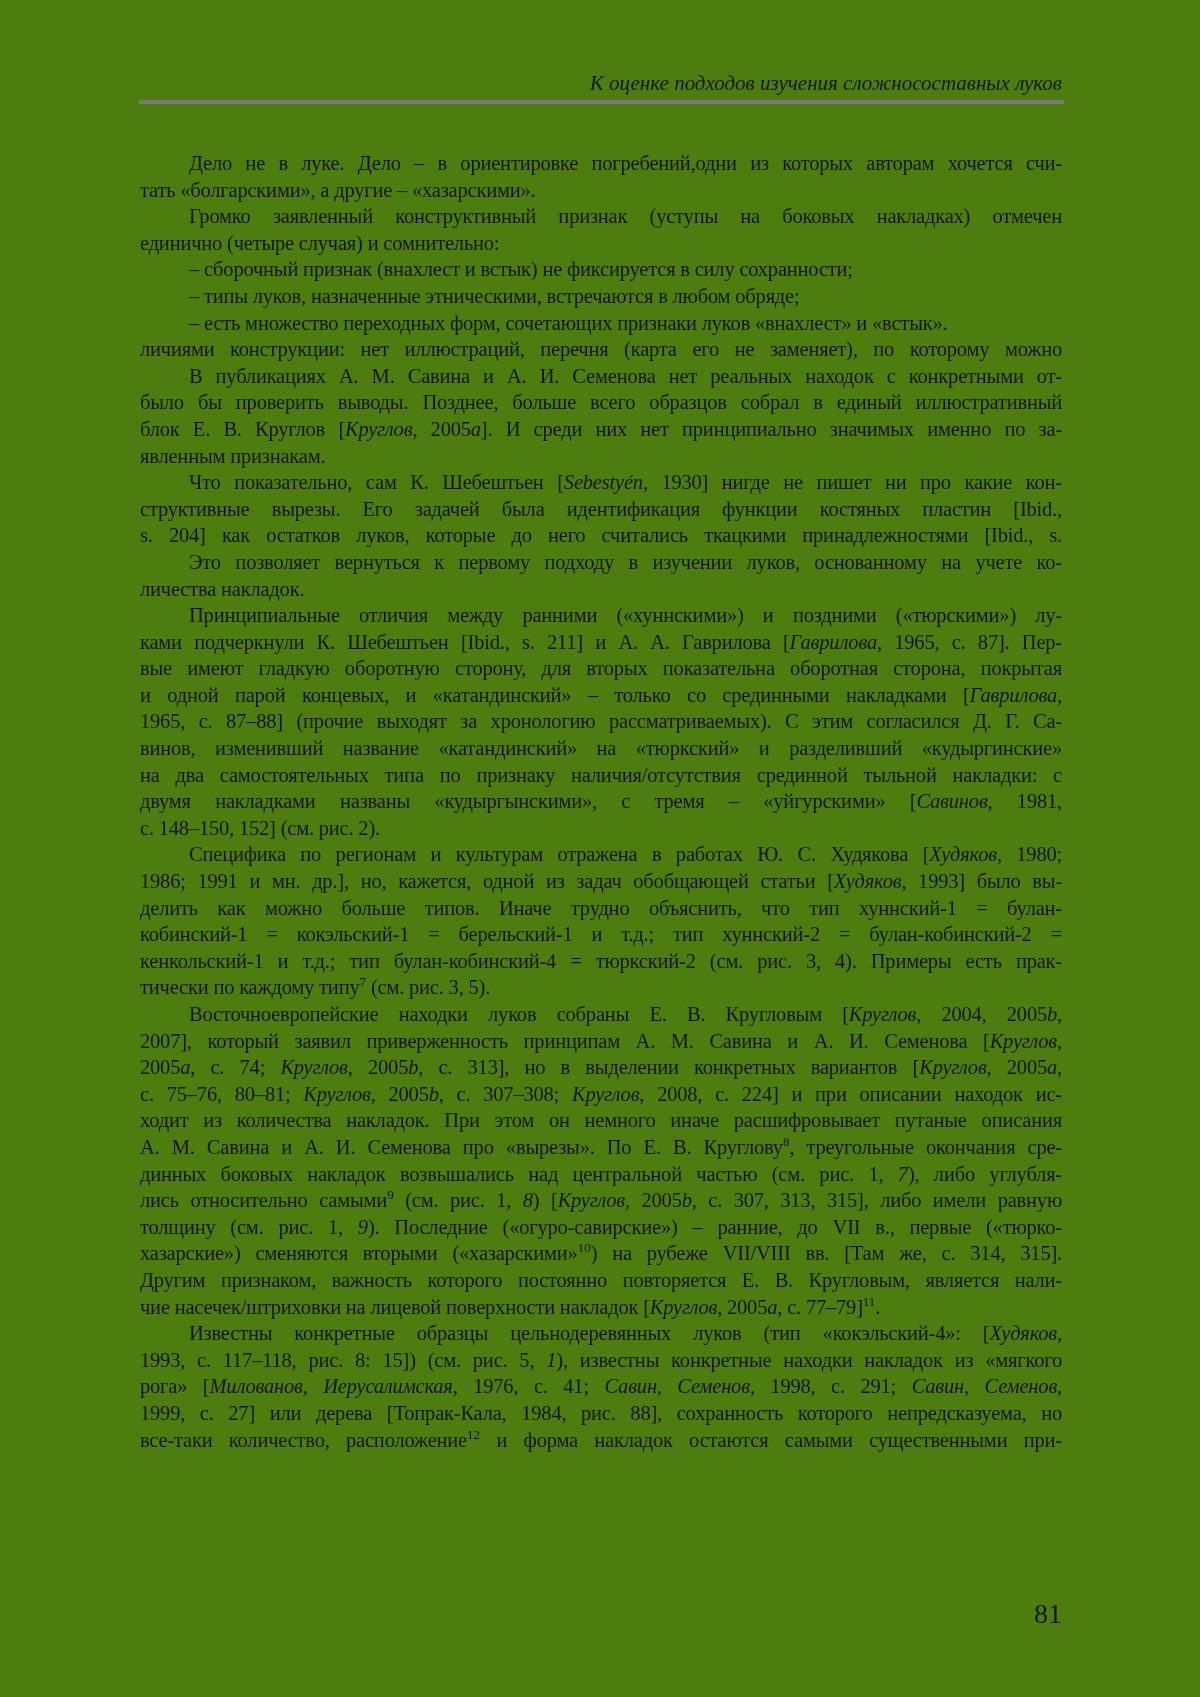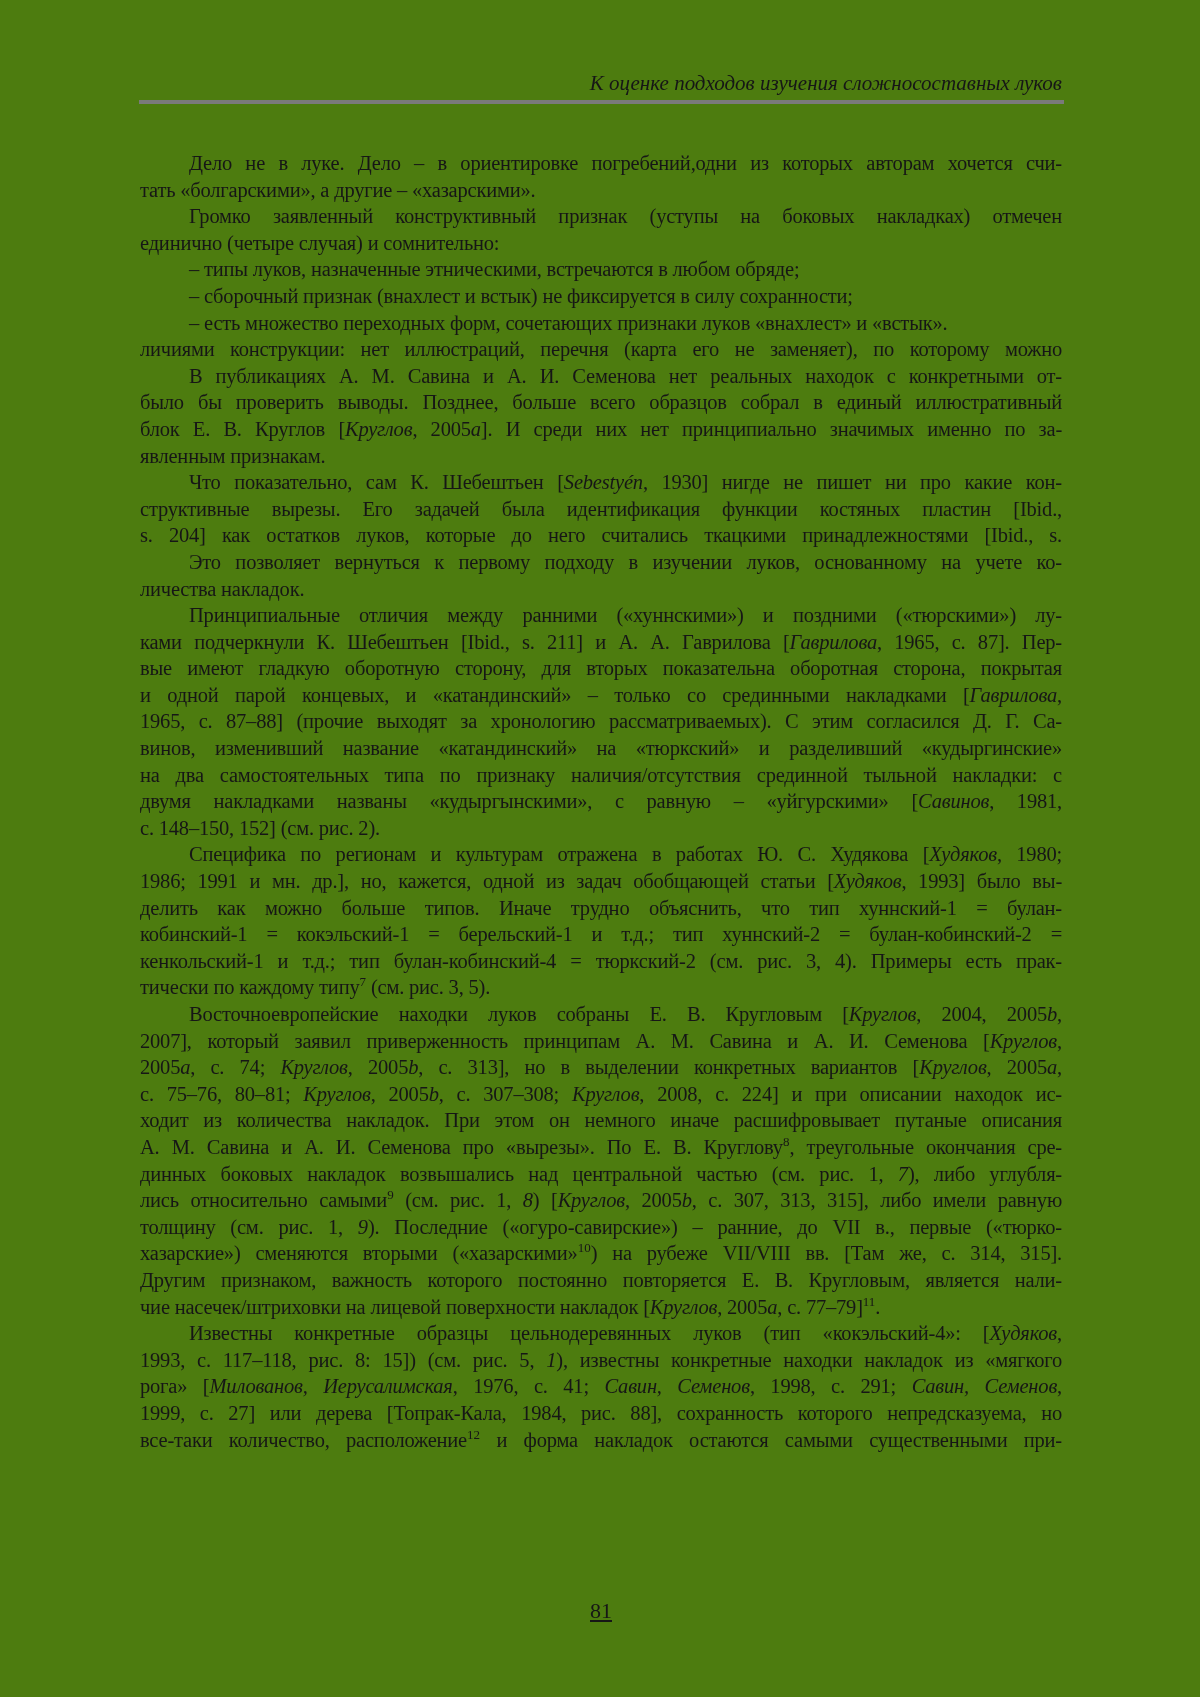--- a/index.html
+++ b/index.html
@@ -52,57 +52,56 @@
     font-size: 13px;
     line-height: 0;
     vertical-align: super;
     letter-spacing: 0;
   }
   .page-number {
     position: absolute;
     top: 1598px;
     left: 140px;
     width: 922px;
-    text-align: center;
-    font-size: 22px;
-    text-decoration: underline;
+    text-align: right;
+    font-size: 28px;
   }
 </style>
 </head>
 <body>
 
 <div class="page">
   <div class="running-head">К оценке подходов изучения сложносоставных луков</div>
   <div class="head-rule"></div>
   <div class="body-text">
       <div class="ln first"><span>Дело не в луке. Дело – в ориентировке погребений,одни из которых авторам хочется счи-</span></div>
       <div class="ln last"><span>тать «болгарскими», а другие – «хазарскими».</span></div>
       <div class="ln first"><span>Громко заявленный конструктивный признак (уступы на боковых накладках) отмечен</span></div>
       <div class="ln last"><span>единично (четыре случая) и сомнительно:</span></div>
+      <div class="ln first last"><span>– сборочный признак (внахлест и встык) не фиксируется в силу сохранности;</span></div>
       <div class="ln first last"><span>– типы луков, назначенные этническими, встречаются в любом обряде;</span></div>
-      <div class="ln first last"><span>– сборочный признак (внахлест и встык) не фиксируется в силу сохранности;</span></div>
       <div class="ln first last"><span>– есть множество переходных форм, сочетающих признаки луков «внахлест» и «встык».</span></div>
       <div class="ln"><span>личиями конструкции: нет иллюстраций, перечня (карта его не заменяет), по которому можно</span></div>
       <div class="ln first"><span>В публикациях А. М. Савина и А. И. Семенова нет реальных находок с конкретными от-</span></div>
       <div class="ln"><span>было бы проверить выводы. Позднее, больше всего образцов собрал в единый иллюстративный</span></div>
       <div class="ln"><span>блок Е. В. Круглов [</span><span class="it">Круглов</span><span>, 2005</span><span class="it">а</span><span>]. И среди них нет принципиально значимых именно по за-</span></div>
       <div class="ln last"><span>явленным признакам.</span></div>
       <div class="ln first"><span>Что показательно, сам К. Шебештьен [</span><span class="it">Sebestyén</span><span>, 1930] нигде не пишет ни про какие кон-</span></div>
       <div class="ln"><span>структивные вырезы. Его задачей была идентификация функции костяных пластин [Ibid.,</span></div>
       <div class="ln"><span>s. 204] как остатков луков, которые до него считались ткацкими принадлежностями [Ibid., s.</span></div>
       <div class="ln first"><span>Это позволяет вернуться к первому подходу в изучении луков, основанному на учете ко-</span></div>
       <div class="ln last"><span>личества накладок.</span></div>
       <div class="ln first"><span>Принципиальные отличия между ранними («хуннскими») и поздними («тюрскими») лу-</span></div>
       <div class="ln"><span>ками подчеркнули К. Шебештьен [Ibid., s. 211] и А. А. Гаврилова [</span><span class="it">Гаврилова</span><span>, 1965, с. 87]. Пер-</span></div>
       <div class="ln"><span>вые имеют гладкую оборотную сторону, для вторых показательна оборотная сторона, покрытая</span></div>
       <div class="ln"><span>и одной парой концевых, и «катандинский» – только со срединными накладками [</span><span class="it">Гаврилова</span><span>,</span></div>
       <div class="ln"><span>1965, с. 87–88] (прочие выходят за хронологию рассматриваемых). С этим согласился Д. Г. Са-</span></div>
       <div class="ln"><span>винов, изменивший название «катандинский» на «тюркский» и разделивший «кудыргинские»</span></div>
       <div class="ln"><span>на два самостоятельных типа по признаку наличия/отсутствия срединной тыльной накладки: с</span></div>
-      <div class="ln"><span>двумя накладками названы «кудыргынскими», с равную – «уйгурскими» [</span><span class="it">Савинов</span><span>, 1981,</span></div>
+      <div class="ln"><span>двумя накладками названы «кудыргынскими», с тремя – «уйгурскими» [</span><span class="it">Савинов</span><span>, 1981,</span></div>
       <div class="ln last"><span>с. 148–150, 152] (см. рис. 2).</span></div>
       <div class="ln first"><span>Специфика по регионам и культурам отражена в работах Ю. С. Худякова [</span><span class="it">Худяков</span><span>, 1980;</span></div>
       <div class="ln"><span>1986; 1991 и мн. др.], но, кажется, одной из задач обобщающей статьи [</span><span class="it">Худяков</span><span>, 1993] было вы-</span></div>
       <div class="ln"><span>делить как можно больше типов. Иначе трудно объяснить, что тип хуннский-1 = булан-</span></div>
       <div class="ln"><span>кобинский-1 = кокэльский-1 = берельский-1 и т.д.; тип хуннский-2 = булан-кобинский-2 =</span></div>
       <div class="ln"><span>кенкольский-1 и т.д.; тип булан-кобинский-4 = тюркский-2 (см. рис. 3, 4). Примеры есть прак-</span></div>
       <div class="ln last"><span>тически по каждому типу</span><sup>7</sup><span> (см. рис. 3, 5).</span></div>
       <div class="ln first"><span>Восточноевропейские находки луков собраны Е. В. Кругловым [</span><span class="it">Круглов</span><span>, 2004, 2005</span><span class="it">b</span><span>,</span></div>
       <div class="ln"><span>2007], который заявил приверженность принципам А. М. Савина и А. И. Семенова [</span><span class="it">Круглов</span><span>,</span></div>
       <div class="ln"><span>2005</span><span class="it">а</span><span>, с. 74; </span><span class="it">Круглов</span><span>, 2005</span><span class="it">b</span><span>, с. 313], но в выделении конкретных вариантов [</span><span class="it">Круглов</span><span>, 2005</span><span class="it">а</span><span>,</span></div>

